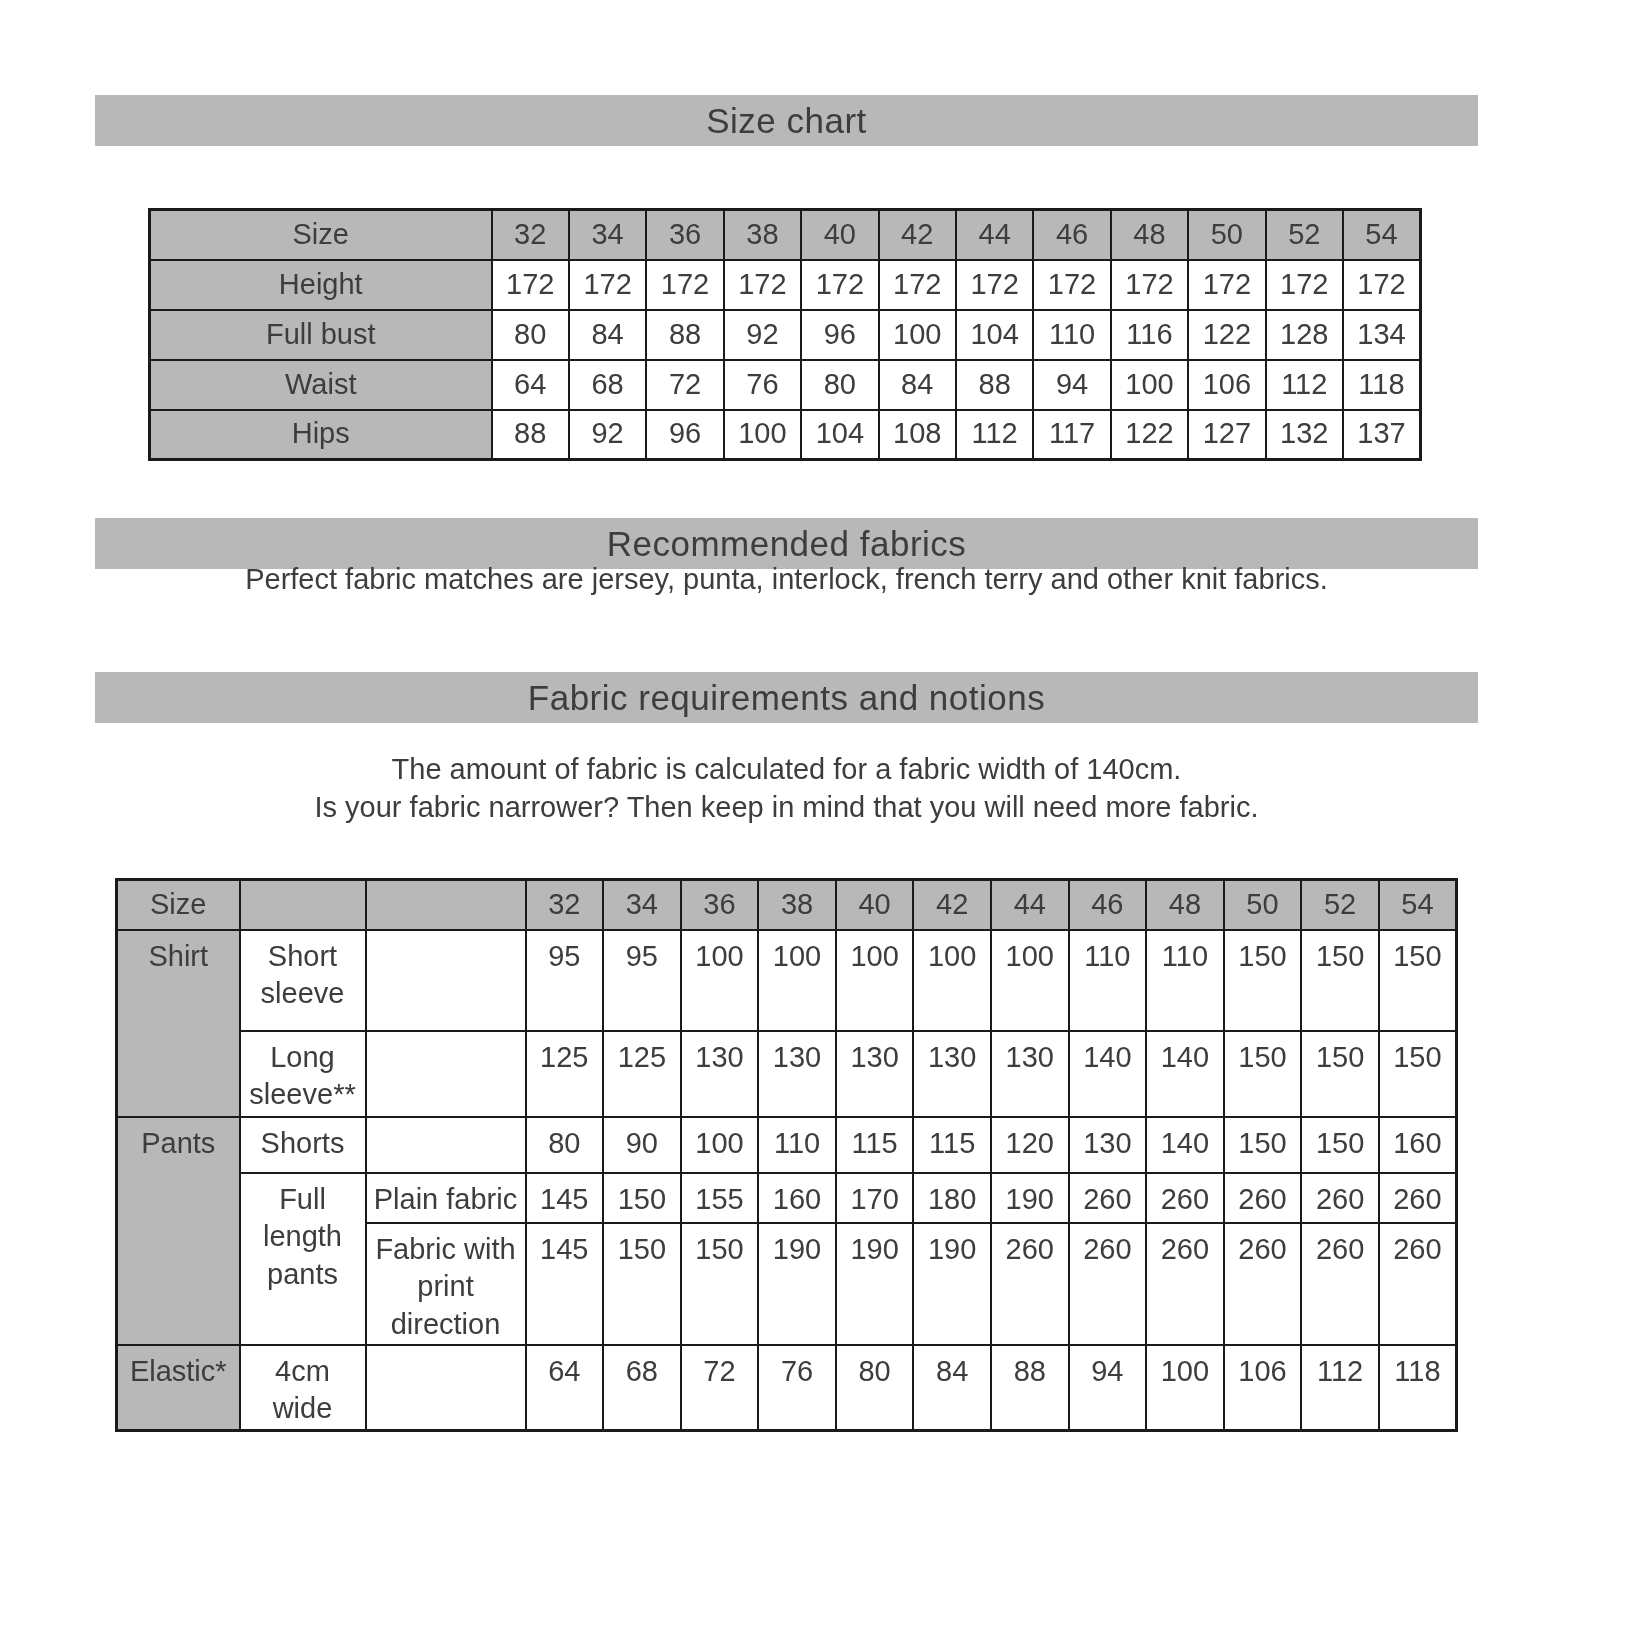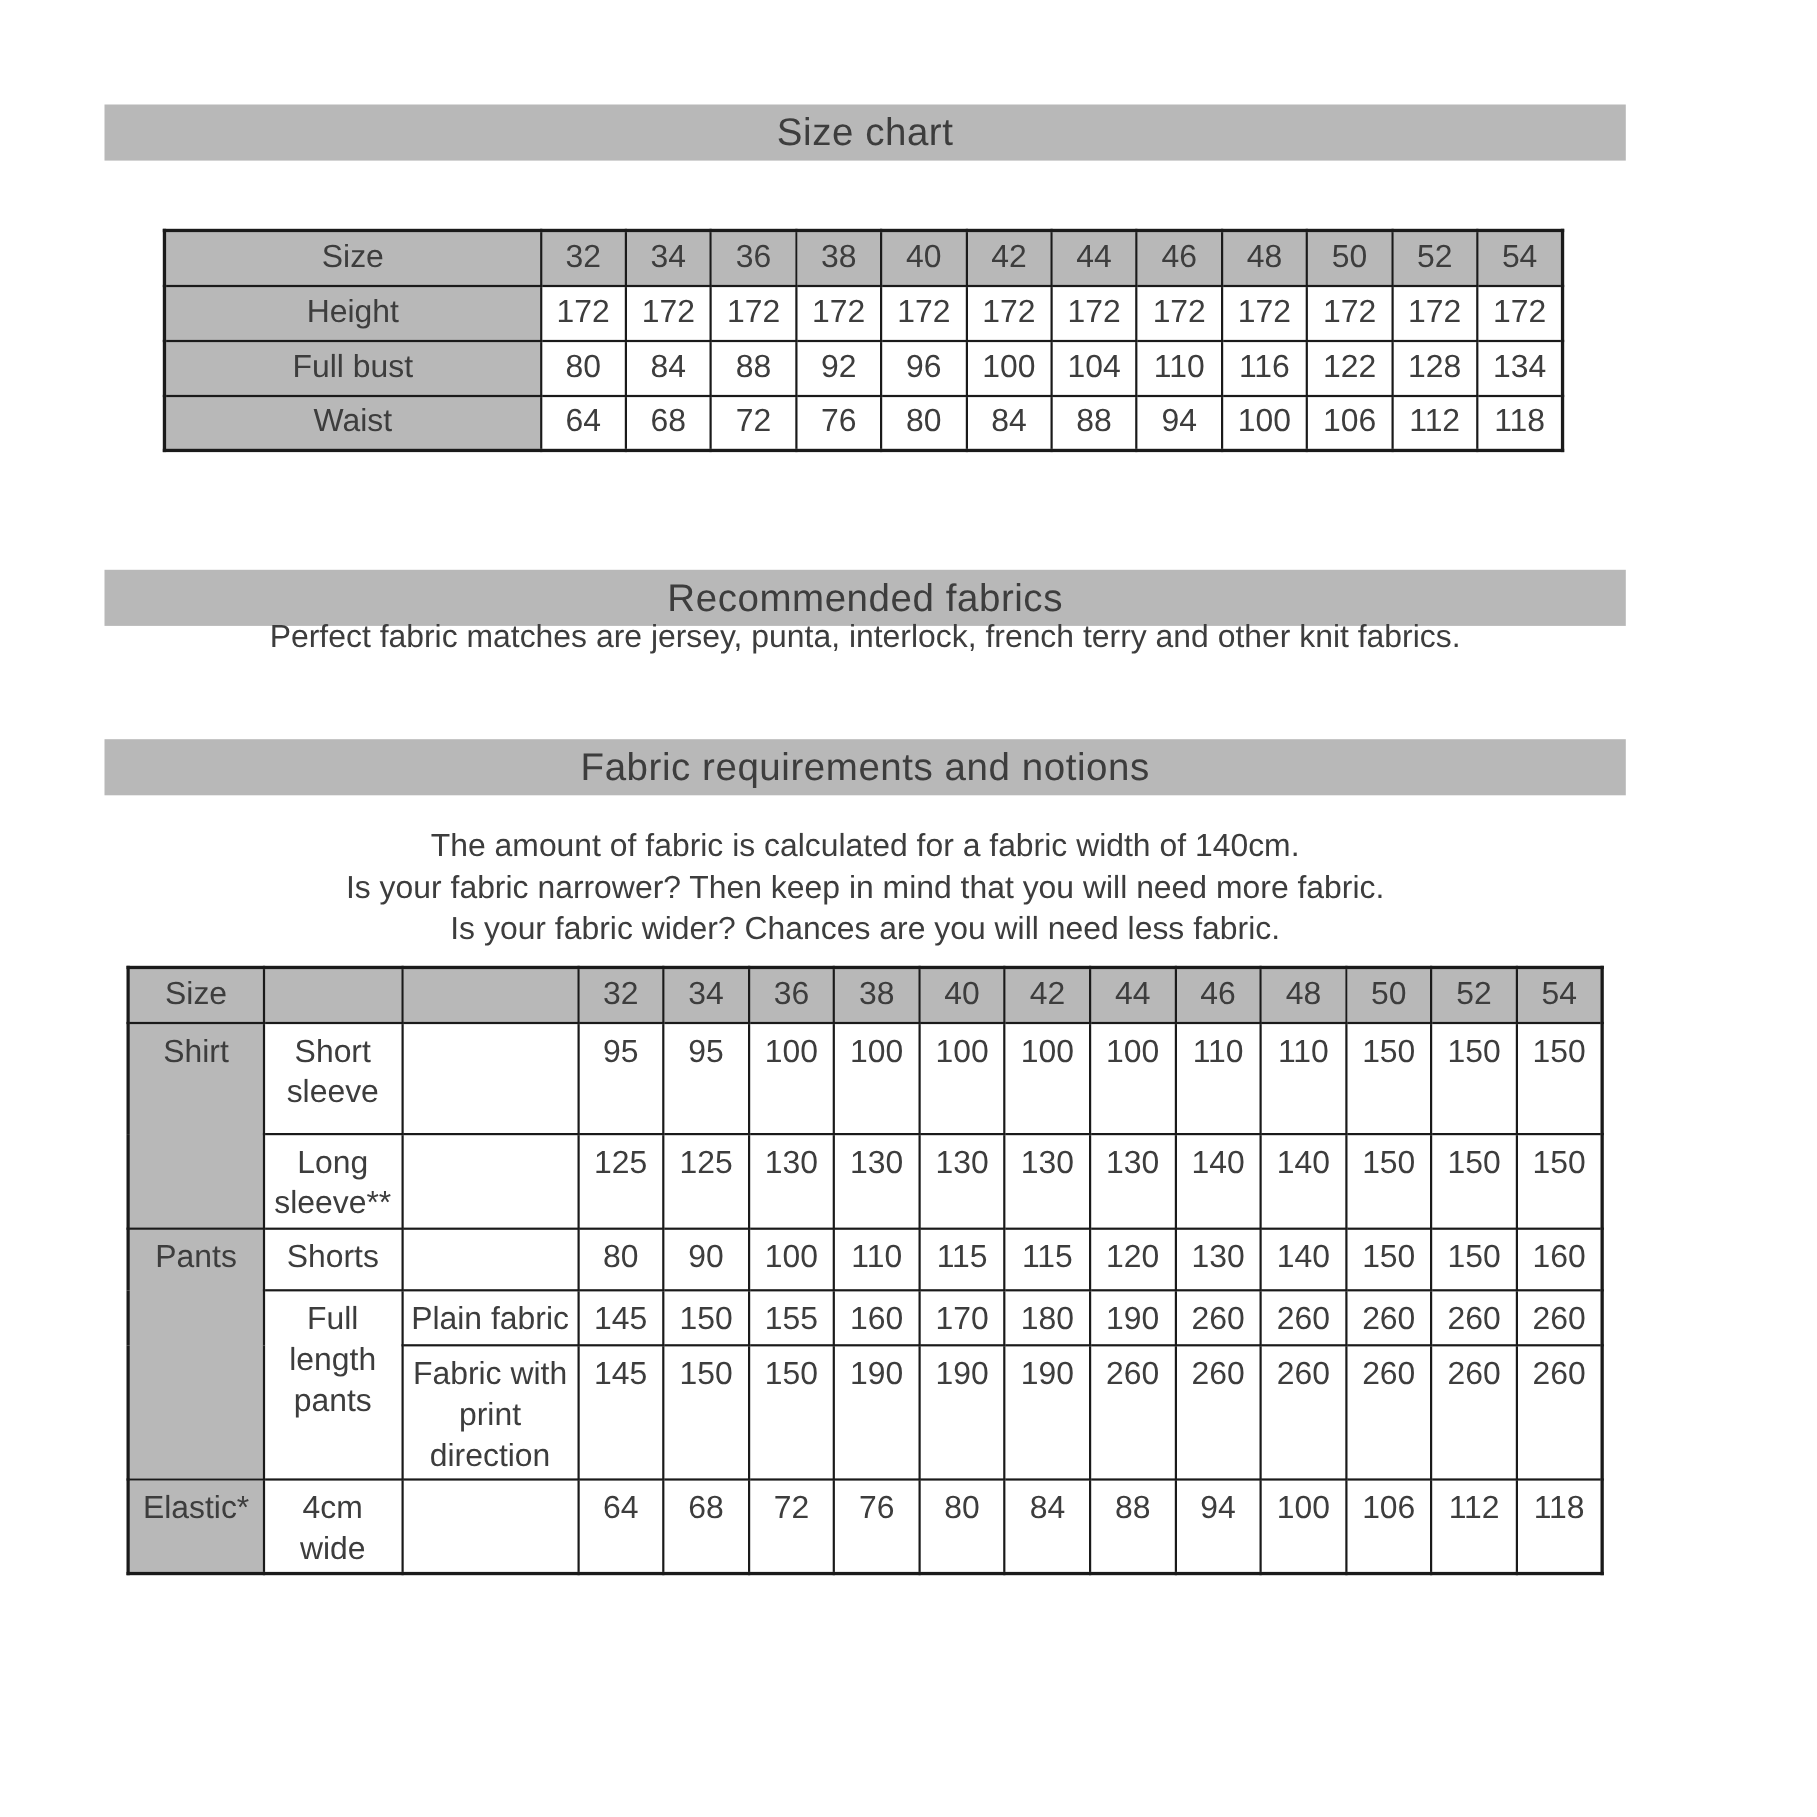--- a/index.html
+++ b/index.html
@@ -133,39 +133,53 @@
         <td>76</td>
         <td>80</td>
         <td>84</td>
         <td>88</td>
         <td>94</td>
         <td>100</td>
         <td>106</td>
         <td>112</td>
         <td>118</td>
       </tr>
+      <tr>
+        <th class="lbl">Hips</th>
+        <td>88</td>
+        <td>92</td>
+        <td>96</td>
+        <td>100</td>
+        <td>104</td>
+        <td>108</td>
+        <td>112</td>
+        <td>117</td>
+        <td>122</td>
+        <td>127</td>
+        <td>132</td>
+        <td>137</td>
+      </tr>
     </tbody>
 </table>
 
 <div class="banner" id="banner-recommended">
   <span>Recommended fabrics</span>
 </div>
 
 <div class="para" id="para-recommended">
   <div>Perfect fabric matches are jersey, punta, interlock, french terry and other knit fabrics.</div>
 </div>
 
 <div class="banner" id="banner-requirements">
   <span>Fabric requirements and notions</span>
 </div>
 
 <div class="para" id="para-requirements">
   <div>The amount of fabric is calculated for a fabric width of 140cm.</div>
   <div>Is your fabric narrower? Then keep in mind that you will need more fabric.</div>
-  <div>Is your fabric wider? Chances are you will need less fabric.</div>
 </div>
 
 <table id="fabric-table">
   <colgroup>
     <col style="width:123px">
     <col style="width:126px">
     <col style="width:160px">
     <col>
       <col>
       <col>

